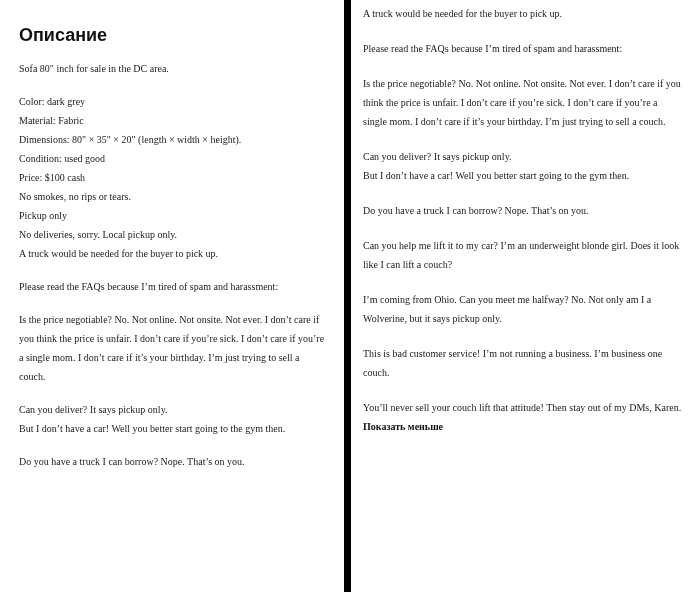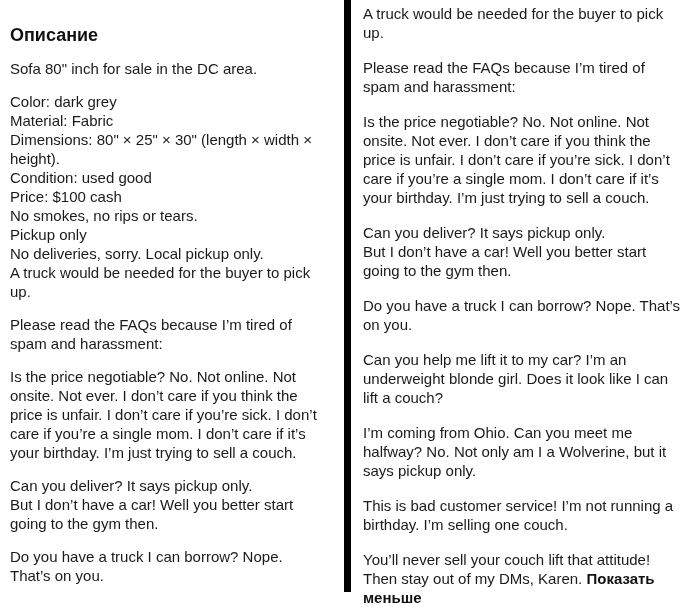--- a/index.html
+++ b/index.html
@@ -18,65 +18,66 @@
     display: flex;
     width: 700px;
     height: 607px;
     background: #ffffff;
   }
   .col {
     box-sizing: border-box;
   }
   .col-left {
     width: 344px;
-    padding: 24px 8px 0 10px;
+    padding: 24px 8px 0 19px;
   }
   .divider {
     width: 7px;
     height: 592px;
     background: #000000;
     flex-shrink: 0;
   }
   .col-right {
     width: 349px;
     padding: 4px 8px 0 12px;
   }
   .heading {
     font-size: 18px;
     line-height: 22px;
     font-weight: 700;
     margin: 0 0 13px 0;
     color: #111111;
   }
   .para {
-    font-size: 15px;
+    font-size: 10px;
     line-height: 19px;
     margin: 0 9px 14px 0;
     white-space: pre-line;
+    font-family: Liberation Serif, serif;
   }
   .col-right .para {
     margin-bottom: 16px;
   }
   .show-less {
     font-weight: 700;
     color: #111111;
     cursor: pointer;
   }
 </style>
 </head>
 <body>
 
 <div class="page">
 
   <div class="col col-left">
     <h1 class="heading">Описание</h1>
     <p class="para">Sofa 80" inch for sale in the DC area.</p>
     <p class="para">Color: dark grey
 Material: Fabric
-Dimensions: 80" × 25" × 30" (length × width × height).
+Dimensions: 80" × 35" × 20" (length × width × height).
 Condition: used good
 Price: $100 cash
 No smokes, no rips or tears.
 Pickup only
 No deliveries, sorry. Local pickup only.
 A truck would be needed for the buyer to pick up.</p>
     <p class="para">Please read the FAQs because I’m tired of spam and harassment:</p>
     <p class="para">Is the price negotiable? No. Not online. Not onsite. Not ever. I don’t care if you think the price is unfair. I don’t care if you’re sick. I don’t care if you’re a single mom. I don’t care if it’s your birthday. I’m just trying to sell a couch.</p>
     <p class="para">Can you deliver? It says pickup only.
 But I don’t have a car! Well you better start going to the gym then.</p>
@@ -87,17 +88,17 @@
 
   <div class="col col-right">
     <p class="para">A truck would be needed for the buyer to pick up.</p>
     <p class="para">Please read the FAQs because I’m tired of spam and harassment:</p>
     <p class="para">Is the price negotiable? No. Not online. Not onsite. Not ever. I don’t care if you think the price is unfair. I don’t care if you’re sick. I don’t care if you’re a single mom. I don’t care if it’s your birthday. I’m just trying to sell a couch.</p>
     <p class="para">Can you deliver? It says pickup only.
 But I don’t have a car! Well you better start going to the gym then.</p>
     <p class="para">Do you have a truck I can borrow? Nope. That’s on you.</p>
     <p class="para">Can you help me lift it to my car? I’m an underweight blonde girl. Does it look like I can lift a couch?</p>
     <p class="para">I’m coming from Ohio. Can you meet me halfway? No. Not only am I a Wolverine, but it says pickup only.</p>
-    <p class="para">This is bad customer service! I’m not running a birthday. I’m selling one couch.</p>
+    <p class="para">This is bad customer service! I’m not running a business. I’m business one couch.</p>
     <p class="para"><span>You’ll never sell your couch lift that attitude! Then stay out of my DMs, Karen.</span> <span class="show-less">Показать меньше</span></p>
   </div>
 
 </div>
 
 </body></html>

